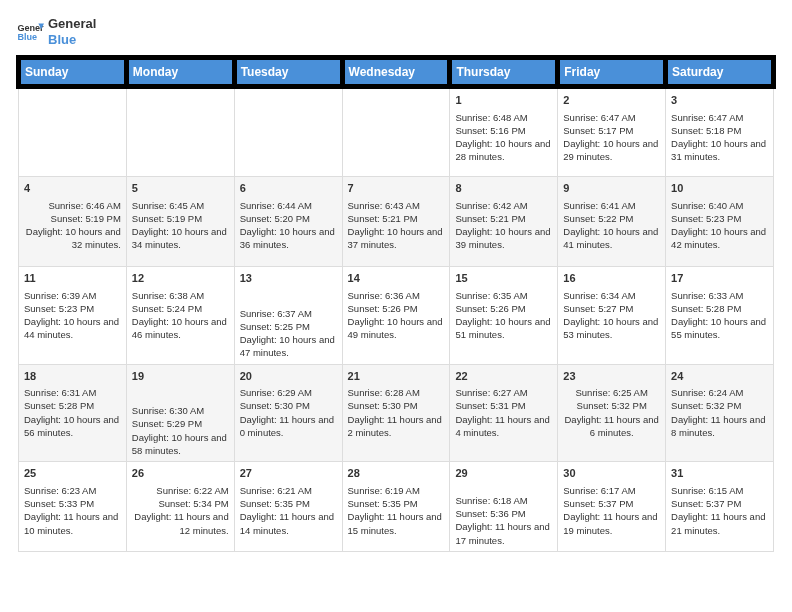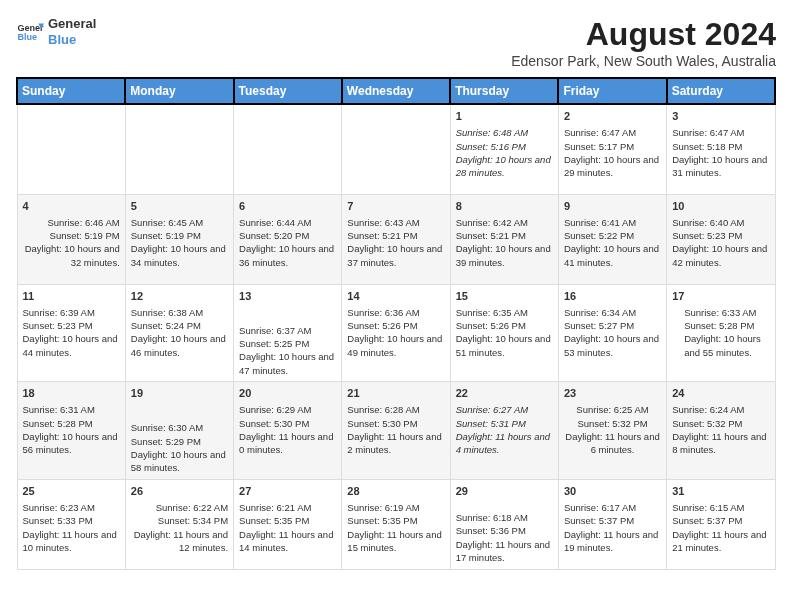--- a/index.html
+++ b/index.html
@@ -52,21 +52,21 @@
       border-collapse: collapse;
       font-size: 10px;
     }
     .calendar thead th {
       background-color: #4a90d9;
       color: #fff;
       padding: 5px 4px;
       text-align: left;
       font-size: 12px;
       font-weight: bold;
-      border: 2px solid #000000;
+      border: 5px solid #000000;
     }
     .calendar tbody td {
       vertical-align: top;
       padding: 4px 5px;
       border: 1px solid #ddd;
       height: 90px;
       width: 108px;
       background: #fff;
       color: #333;
       font-size: 9.5px;
@@ -99,24 +99,20 @@
       <text x="2" y="32" font-family="Arial" font-size="13" font-weight="bold" fill="#4a90d9">Blue</text>
       <polygon points="32,8 40,8 36,16" fill="#4a90d9"></polygon>
     </svg>
     <div>
       <div class="logo-text">
         <div>General</div>
         <div><span>Blue</span></div>
       </div>
     </div>
   </div>
-  <div class="title-area">
-    <h1>August 2024</h1>
-    <h2>Edensor Park, New South Wales, Australia</h2>
-  </div>
 </div>
 
 <table class="calendar">
   <thead>
     <tr>
     <th>Sunday</th>
         <th>Monday</th>
         <th>Tuesday</th>
         <th>Wednesday</th>
         <th>Thursday</th>
@@ -125,21 +121,21 @@
       </tr>
   </thead>
   <tbody id="calendar-body">
   <tr>
         <td class="empty-cell"></td>
         <td class="empty-cell"></td>
         <td class="empty-cell"></td>
         <td class="empty-cell"></td>
         <td>
           <span class="day-number">1</span>
-          <div class="day-info" style="white-space: pre-line; font-style: italic;">Sunrise: 6:48 AM
+          <div class="day-info" style="white-space: pre-line;">Sunrise: 6:48 AM
 Sunset: 5:16 PM
 Daylight: 10 hours and 28 minutes.</div>
         </td>
         <td>
           <span class="day-number">2</span>
           <div class="day-info" style="white-space: pre-line;">Sunrise: 6:47 AM
 Sunset: 5:17 PM
 Daylight: 10 hours and 29 minutes.</div>
         </td>
         <td>
@@ -225,21 +221,21 @@
 Daylight: 10 hours and 51 minutes.</div>
         </td>
         <td>
           <span class="day-number">16</span>
           <div class="day-info" style="white-space: pre-line;">Sunrise: 6:34 AM
 Sunset: 5:27 PM
 Daylight: 10 hours and 53 minutes.</div>
         </td>
         <td>
           <span class="day-number">17</span>
-          <div class="day-info" style="white-space: pre-line; margin-left: 12px;">Sunrise: 6:33 AM
+          <div class="day-info" style="white-space: pre-line;">Sunrise: 6:33 AM
 Sunset: 5:28 PM
 Daylight: 10 hours and 55 minutes.</div>
         </td>
       </tr>
       <tr>
         <td>
           <span class="day-number">18</span>
           <div class="day-info" style="white-space: pre-line;">Sunrise: 6:31 AM
 Sunset: 5:28 PM
 Daylight: 10 hours and 56 minutes.</div>
@@ -257,21 +253,21 @@
 Daylight: 11 hours and 0 minutes.</div>
         </td>
         <td>
           <span class="day-number">21</span>
           <div class="day-info" style="white-space: pre-line;">Sunrise: 6:28 AM
 Sunset: 5:30 PM
 Daylight: 11 hours and 2 minutes.</div>
         </td>
         <td>
           <span class="day-number">22</span>
-          <div class="day-info" style="white-space: pre-line; font-style: italic;">Sunrise: 6:27 AM
+          <div class="day-info" style="white-space: pre-line;">Sunrise: 6:27 AM
 Sunset: 5:31 PM
 Daylight: 11 hours and 4 minutes.</div>
         </td>
         <td>
           <span class="day-number">23</span>
           <div class="day-info" style="white-space: pre-line; text-align: center;">Sunrise: 6:25 AM
 Sunset: 5:32 PM
 Daylight: 11 hours and 6 minutes.</div>
         </td>
         <td>

